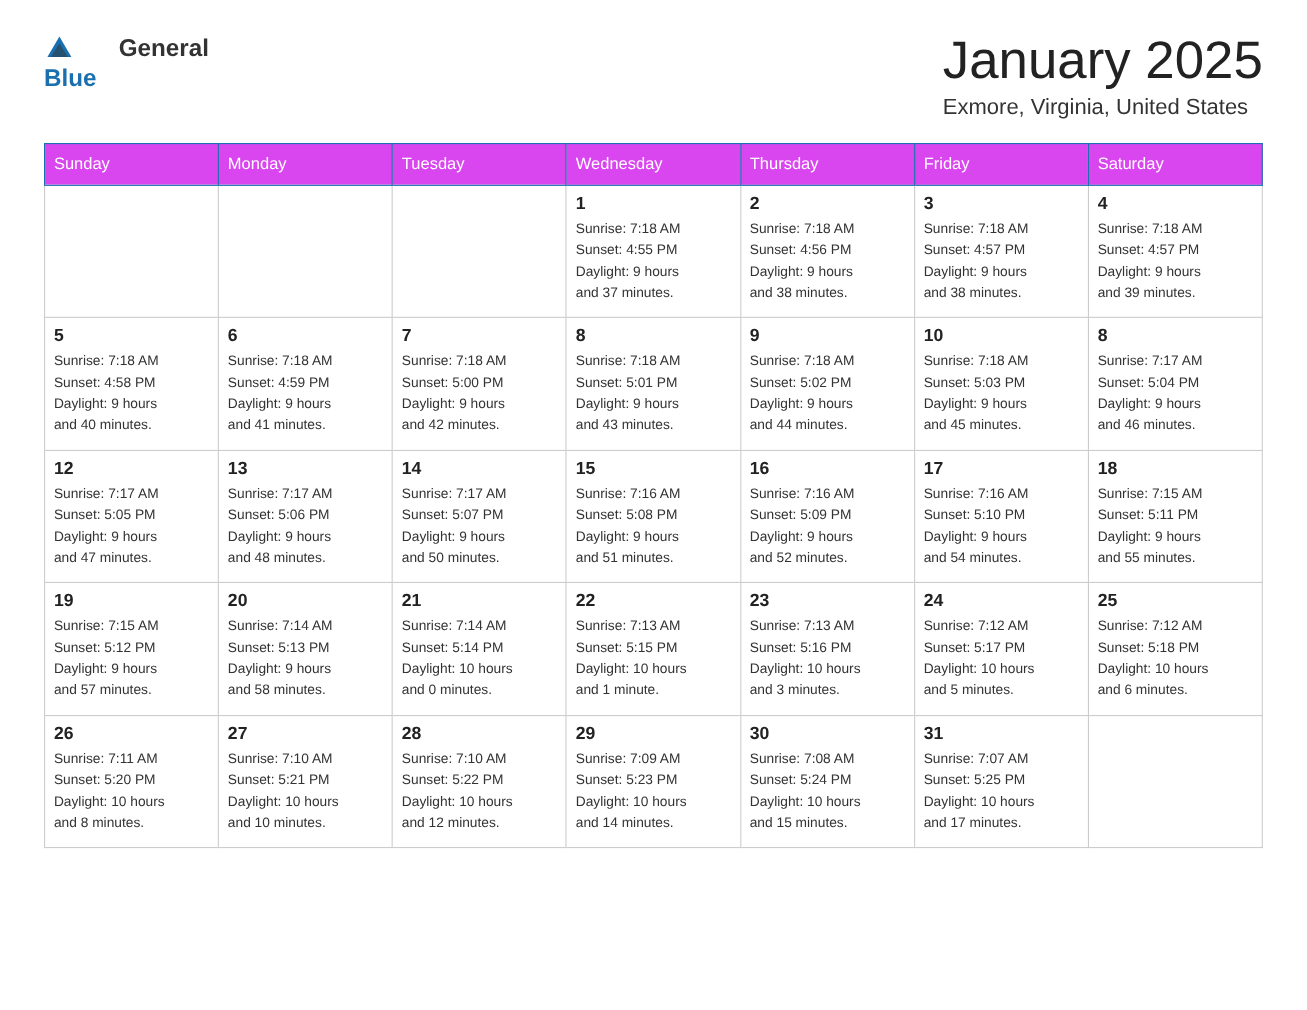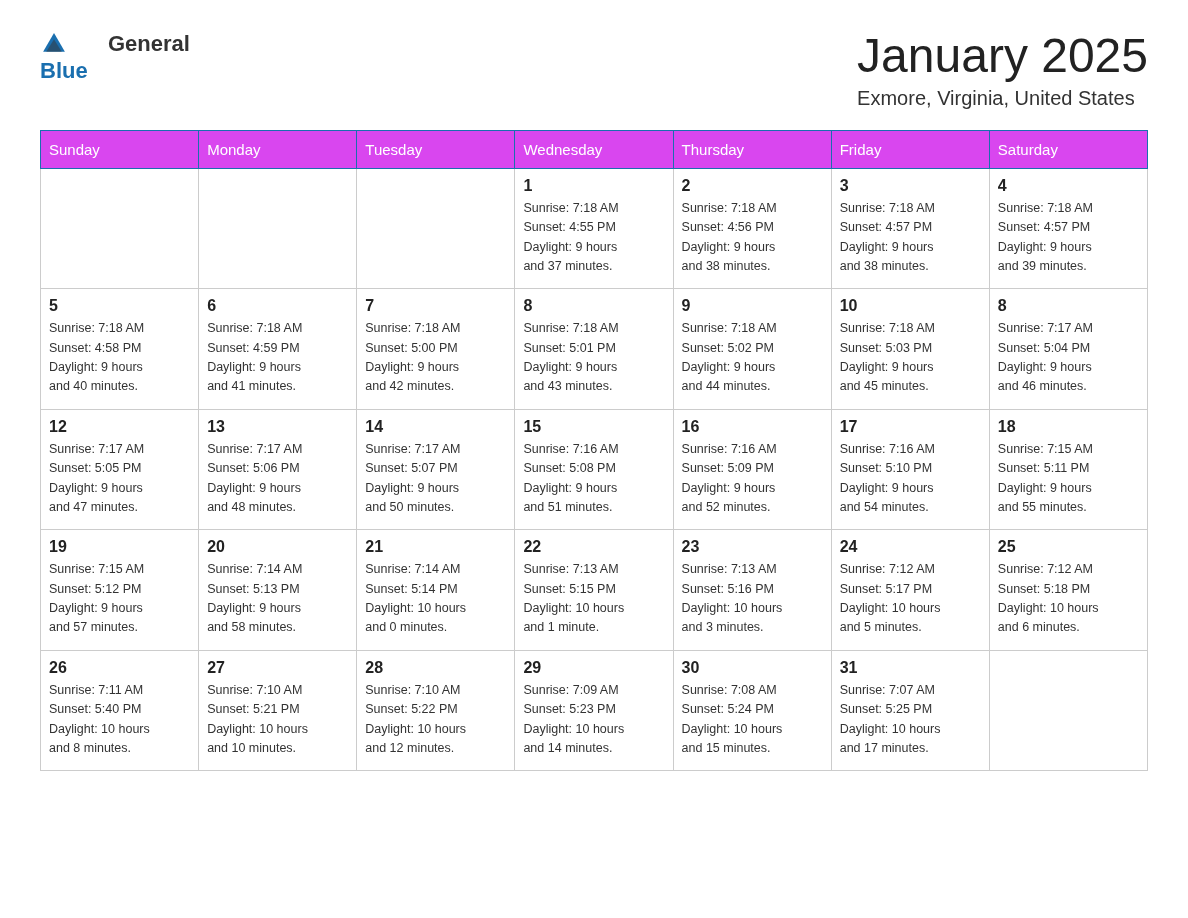--- a/index.html
+++ b/index.html
@@ -302,21 +302,21 @@
           <div class="day-info" style="white-space: pre-line;">Sunrise: 7:12 AM
 Sunset: 5:18 PM
 Daylight: 10 hours
 and 6 minutes.</div>
         </td>
       </tr>
       <tr>
         <td>
           <span class="day-number">26</span>
           <div class="day-info" style="white-space: pre-line;">Sunrise: 7:11 AM
-Sunset: 5:40 PM
+Sunset: 5:20 PM
 Daylight: 10 hours
 and 8 minutes.</div>
         </td>
         <td>
           <span class="day-number">27</span>
           <div class="day-info" style="white-space: pre-line;">Sunrise: 7:10 AM
 Sunset: 5:21 PM
 Daylight: 10 hours
 and 10 minutes.</div>
         </td>

